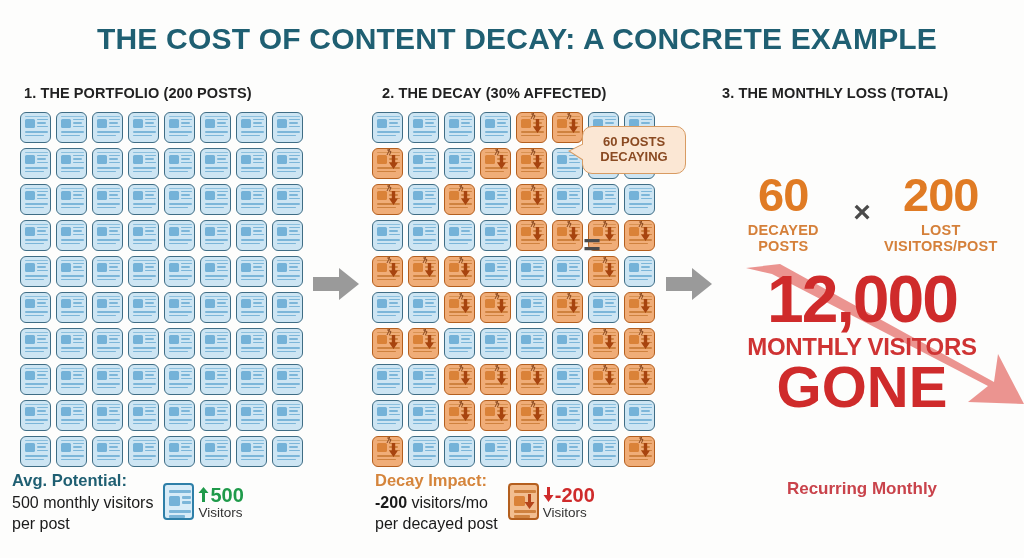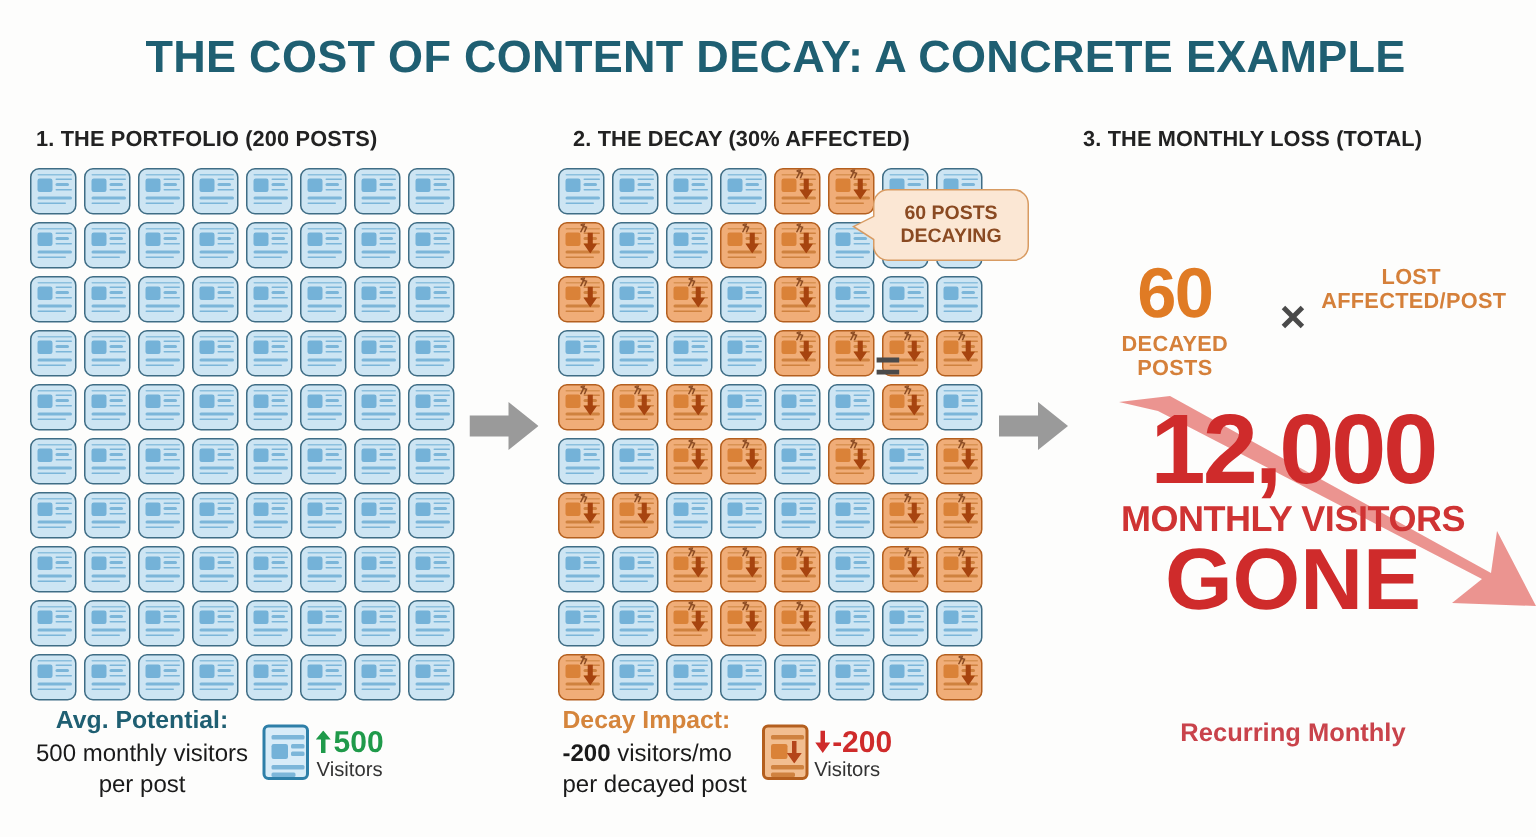--- a/index.html
+++ b/index.html
@@ -170,21 +170,21 @@
     font-size: 58px; font-weight: bold; color: #cf2b2b;
     line-height: 0.95; letter-spacing: 0px; margin-top: -2px;
   }
   #red-arrow {
     position: absolute; left: 736px; top: 262px;
     width: 290px; height: 145px; z-index: 4; pointer-events: none;
   }
 
   
   .footer { position: absolute; }
-  #foot1 { left: 24px;  top: 470px; width: 310px; text-align: center; }
+  #foot1 { left: 12px;  top: 470px; width: 310px; }
   #foot2 { left: 375px; top: 470px; width: 310px; }
   #foot3 { left: 700px; top: 478px; width: 324px; text-align: center; }
 
   .foot-row { display: flex; align-items: center; gap: 10px; }
   .foot-text { font-size: 16px; color: #1a1a1a; line-height: 1.32; }
   .foot-head { font-weight: bold; font-size: 16.5px; }
   #f1head { color: #1f5f72; }
   #f2head { color: #d5853c; }
   .foot-strong { font-weight: bold; }
 
@@ -1898,23 +1898,24 @@
   <div id="math">
     <div class="math-term">
       <div class="math-num">60</div>
       <div class="math-lbl">
         <div>DECAYED</div>
         <div>POSTS</div>
       </div>
     </div>
     <div id="times">×</div>
     <div class="math-term">
+      <div class="math-num">200</div>
       <div class="math-lbl">
         <div>LOST</div>
-        <div>AFFECTED/POST</div>
+        <div>VISITORS/POST</div>
       </div>
     </div>
   </div>
 
   <div id="equals">
     <span>=</span>
   </div>
 
   <svg id="red-arrow" viewBox="0 0 290 145">
     <g fill="#e8817d" opacity="0.85">

